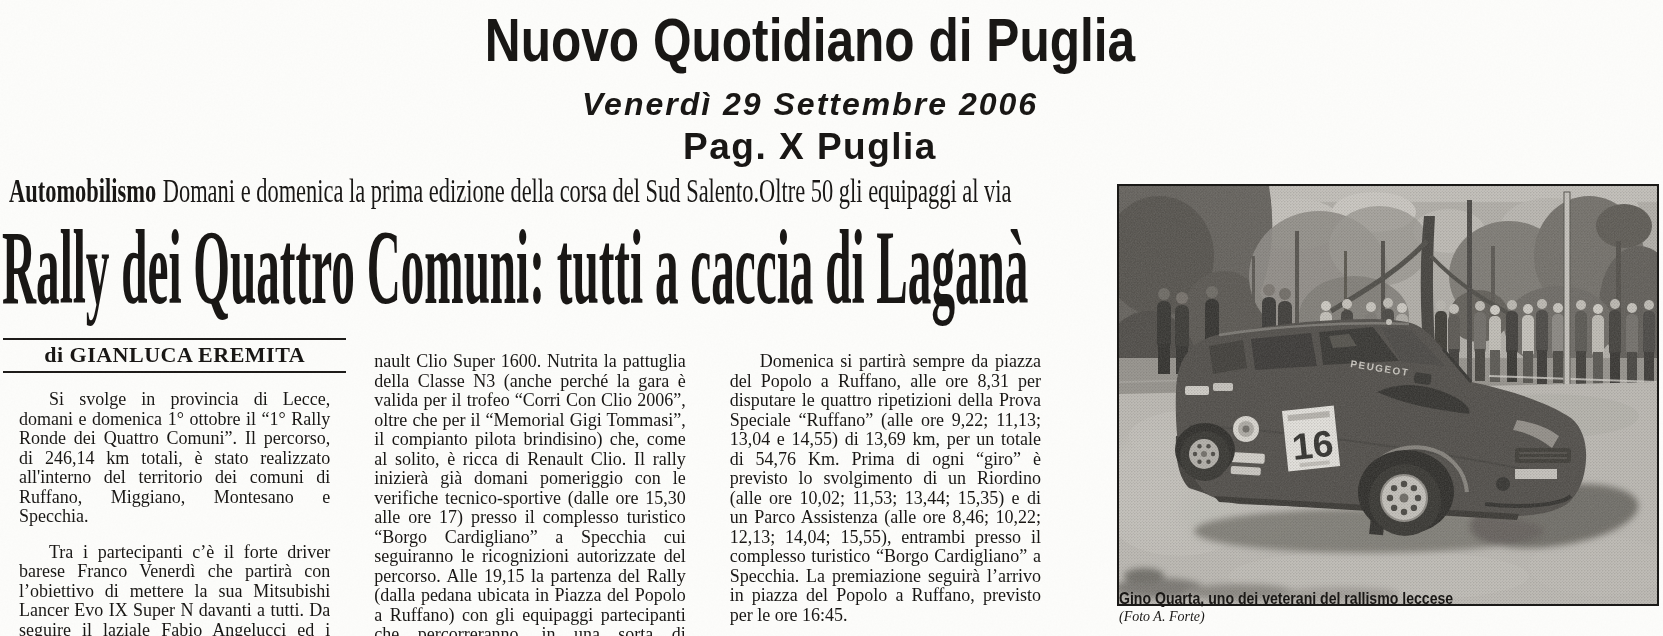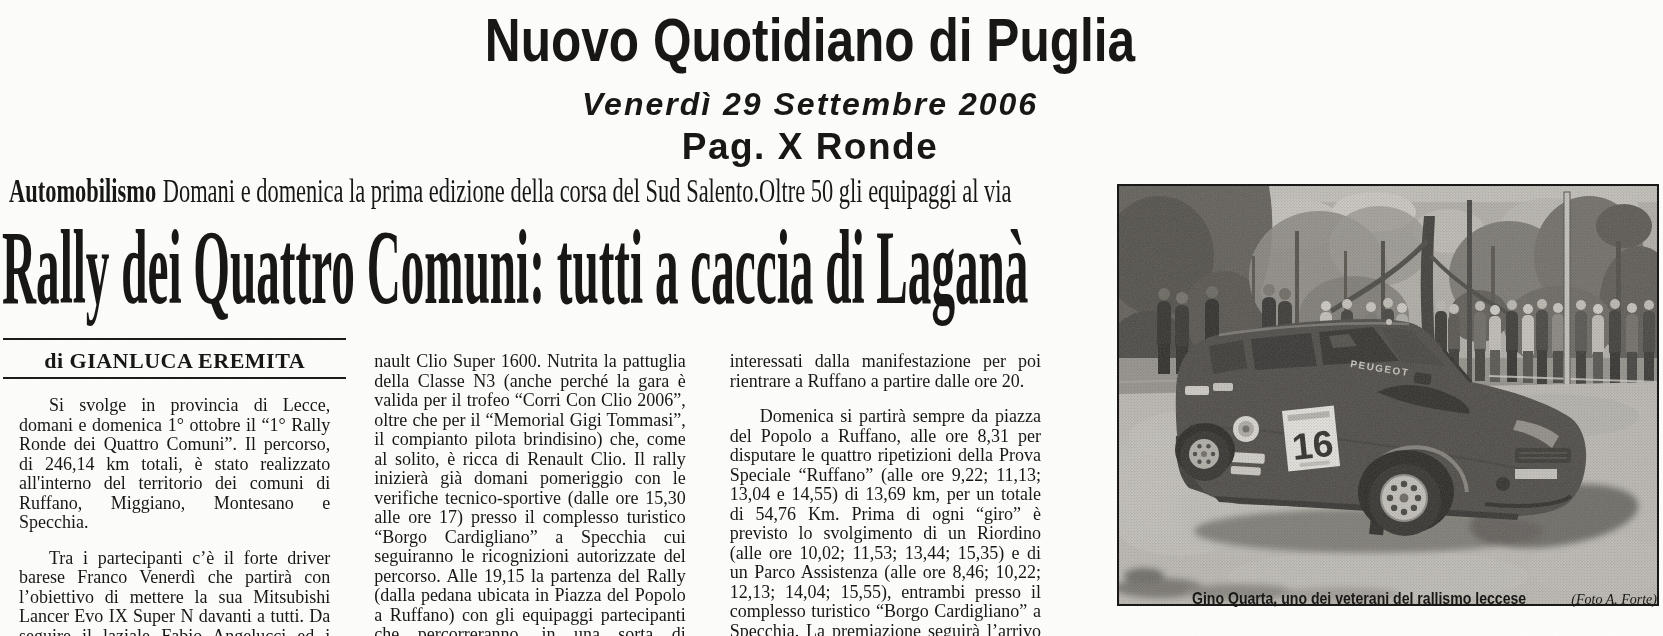--- a/index.html
+++ b/index.html
@@ -42,51 +42,51 @@
   .columns {
     position:absolute; left:3px; top:336px; width:1054px; height:300px;
     display:flex; gap:12px; overflow:hidden;
   }
   .col { flex:1 1 0; font-size:18px; line-height:19.5px; }
   .col p { text-align:justify; margin:16px; }
   .col p.indent { text-indent:30px; }
   .col p + p { margin-top:3px;font-family:Liberation Serif, serif; }
   .byline-box {
     border-top:2px solid #1c1a18; border-bottom:2px solid #1c1a18;
-    text-align:center; padding:10px 0 5px; margin:2px 0 17px 0;
+    text-align:center; padding:4px 0 5px; margin:2px 0 17px 0;
     font-size:22px; font-weight:bold; letter-spacing:0.5px; line-height:22px;
   }
   
   .photo-frame {
     position:absolute; left:1117px; top:184px; width:542px; height:422px;
     border:2px solid #181715; background:#b4b1ab;
   }
   .photo-frame svg { display:block; }
   .caption-row {
     position:absolute; left:1119px; top:590px; width:538px;
-    display:flex; justify-content:flex-end; align-items:baseline;
+    display:flex; justify-content:flex-start; align-items:baseline;flex-direction:column;
   }
   .caption {
     font-family:"Liberation Sans", sans-serif; font-weight:bold;
     font-size:16px; line-height:18px; display:inline-block;
     transform:scaleX(0.88); transform-origin:0 50%; white-space:nowrap;
   }
   .credit { font-style:italic; font-size:14px; line-height:18px; white-space:nowrap; }
   
   .page-grain { position:absolute; left:0; top:0; pointer-events:none; z-index:9; }
 </style>
 </head>
 <body>
 
 <div class="page">
 
   <div class="masthead">
     <div class="nq-title">Nuovo Quotidiano di Puglia</div>
     <div class="nq-date">Venerdì 29 Settembre 2006</div>
-    <div class="nq-page">Pag. X Ronde</div>
+    <div class="nq-page">Pag. X Puglia</div>
   </div>
 
   <div class="kicker">
     <span class="kicker-inner"><b class="kicker-label">Automobilismo</b><span>Domani e domenica la prima edizione della corsa del Sud Salento.Oltre 50 gli equipaggi al via</span></span>
   </div>
 
   <h1 class="headline">
     <span class="headline-inner">Rally dei Quattro Comuni: tutti a caccia di Laganà</span>
   </h1>
 
@@ -95,21 +95,20 @@
       <div class="byline-box">
         <span>di GIANLUCA EREMITA</span>
       </div>
       <p class="indent">Si svolge in provincia di Lecce, domani e domenica 1° ottobre il “1° Rally Ronde dei Quattro Comuni”. Il percorso, di 246,14 km totali, è stato realizzato all'interno del territorio dei comuni di Ruffano, Miggiano, Montesano e Specchia.</p>
       <p class="indent">Tra i partecipanti c’è il forte driver barese Franco Venerdì che partirà con l’obiettivo di mettere la sua Mitsubishi Lancer Evo IX Super N davanti a tutti. Da seguire il laziale Fabio Angelucci ed i locali Silvio Tabacchino e Giuseppe “Leo” Albano, tutti su Re-</p>
     </div>
     <div class="col">
       <p>nault Clio Super 1600. Nutrita la pattuglia della Classe N3 (anche perché la gara è valida per il trofeo “Corri Con Clio 2006”, oltre che per il “Memorial Gigi Tommasi”, il compianto pilota brindisino) che, come al solito, è ricca di Renault Clio. Il rally inizierà già domani pomeriggio con le verifiche tecnico-sportive (dalle ore 15,30 alle ore 17) presso il complesso turistico “Borgo Cardigliano” a Specchia cui seguiranno le ricognizioni autorizzate del percorso. Alle 19,15 la partenza del Rally (dalla pedana ubicata in Piazza del Popolo a Ruffano) con gli equipaggi partecipanti che percorreranno, in una sorta di “passerella”, le strade dei quattro Comuni</p>
     </div>
     <div class="col">
-      <p>interessati dalla manifestazione per poi rientrare a Ruffano a partire dalle ore 20.</p>
       <p class="indent">Domenica si partirà sempre da piazza del Popolo a Ruffano, alle ore 8,31 per disputare le quattro ripetizioni della Prova Speciale “Ruffano” (alle ore 9,22; 11,13; 13,04 e 14,55) di 13,69 km, per un totale di 54,76 Km. Prima di ogni “giro” è previsto lo svolgimento di un Riordino (alle ore 10,02; 11,53; 13,44; 15,35) e di un Parco Assistenza (alle ore 8,46; 10,22; 12,13; 14,04; 15,55), entrambi presso il complesso turistico “Borgo Cardigliano” a Specchia. La premiazione seguirà l’arrivo in piazza del Popolo a Ruffano, previsto per le ore 16:45.</p>
     </div>
   </div>
 
   <figure>
     <div class="photo-frame">
       <svg width="538" height="418" viewBox="0 0 538 418" xmlns="http://www.w3.org/2000/svg">
         <defs>
           <pattern id="dots" width="3" height="3" patternUnits="userSpaceOnUse">
             <circle cx="0.8" cy="0.8" r="0.7" fill="#2b2a27"></circle>

